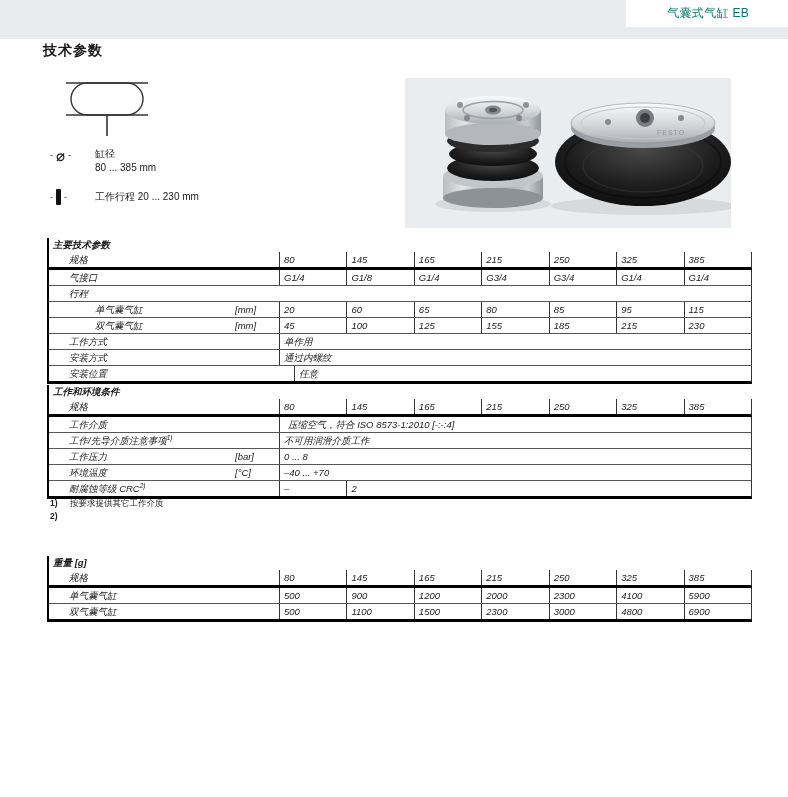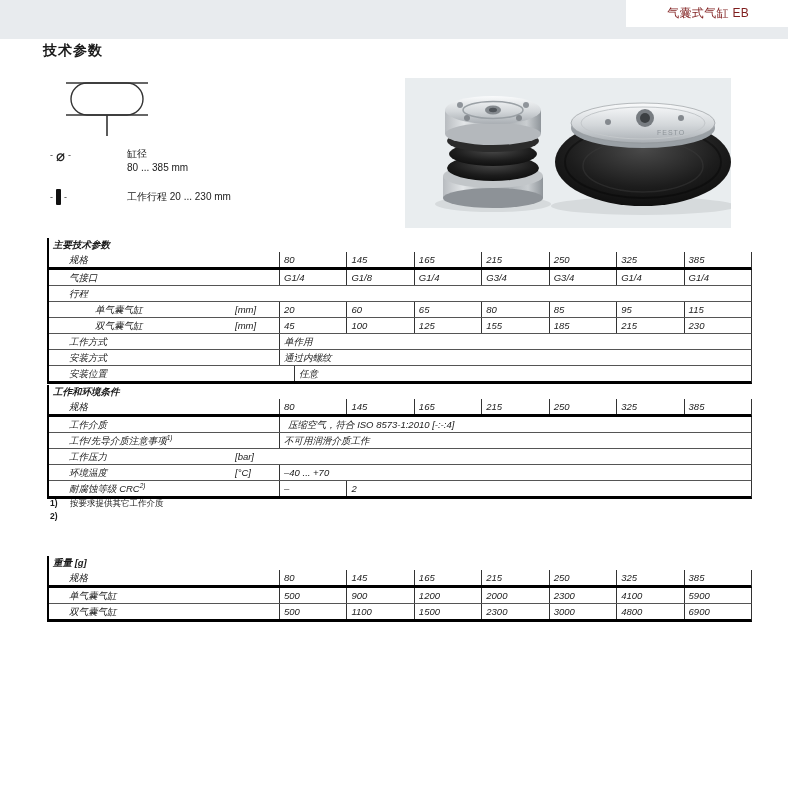--- a/index.html
+++ b/index.html
@@ -4,31 +4,31 @@
 <style>
   html,body{margin:0;padding:0;}
   body{
     width:788px;height:797px;position:relative;background:#ffffff;
     font-family:"Liberation Sans","DejaVu Sans",sans-serif;
     color:#1a1a1a;-webkit-font-smoothing:antialiased;overflow:hidden;
   }
   
   .band-a{position:absolute;left:0;top:0;width:626px;height:27px;background:#e8ebee;}
   .band-b{position:absolute;left:0;top:27px;width:788px;height:12px;background:#e8ebee;}
-  .doc-header{position:absolute;top:5px;right:39px;font-size:12px;color:#7f1d1d;letter-spacing:.3px;}
+  .doc-header{position:absolute;top:5px;right:39px;font-size:12px;color:#0f766e;letter-spacing:.3px;}
   
   .page-title{position:absolute;left:43px;top:42px;font-size:14px;font-weight:600;letter-spacing:1px;}
   
   .symbol{position:absolute;left:56px;top:76px;}
   
   .spec-icon{position:absolute;display:flex;align-items:center;gap:3px;color:#222;}
   .spec-icon .dash{font-size:9px;line-height:1;color:#333;}
   .dia-glyph{font-size:15px;font-weight:bold;line-height:1;}
   .stroke-bar{width:5px;height:16px;background:#111;border-radius:1px;}
-  .spec-text{position:absolute;font-size:10px;color:#1a1a1a;margin-left:32px;}
+  .spec-text{position:absolute;font-size:10px;color:#1a1a1a;}
   
   .photo{position:absolute;left:405px;top:78px;width:326px;height:150px;background:#e9edef;}
   
   .tech-table{position:absolute;left:47px;width:703px;border-left:2px solid #000;font-style:italic;}
   .t1{top:238px;} .t2{top:385px;} .t3{top:556px;}
   .t-title{font-size:9.5px;font-weight:bold;line-height:14px;height:14px;padding-left:4px;}
   .row{display:grid;grid-template-columns:184px 46px repeat(7,1fr);height:15px;
        border-bottom:1px solid #555;border-right:1px solid #333;}
   .row.header-row{border-bottom:3px solid #000;}
   .row.last{border-bottom:3px solid #000;}
@@ -221,20 +221,21 @@
       <div class="cell v" style="grid-column: 3 / -1; padding-left: 8px;">压缩空气，符合 ISO 8573-1:2010 [-:-:4]</div>
     </div>
     <div class="row">
       <div class="cell lab">工作/先导介质注意事项<sup>1)</sup></div>
       <div class="cell unit"></div>
       <div class="cell v" style="grid-column: 3 / -1;">不可用润滑介质工作</div>
     </div>
     <div class="row">
       <div class="cell lab">工作压力</div>
       <div class="cell unit">[bar]</div>
+      <div class="cell v" style="grid-column: 3 / -1;">0 ... 8</div>
     </div>
     <div class="row">
       <div class="cell lab">环境温度</div>
       <div class="cell unit">[°C]</div>
       <div class="cell v" style="grid-column: 3 / -1;">–40 ... +70</div>
     </div>
     <div class="row last">
       <div class="cell lab">耐腐蚀等级 CRC<sup>2)</sup></div>
       <div class="cell unit"></div>
       <div class="cell v" style="grid-column: span 1;">–</div>

